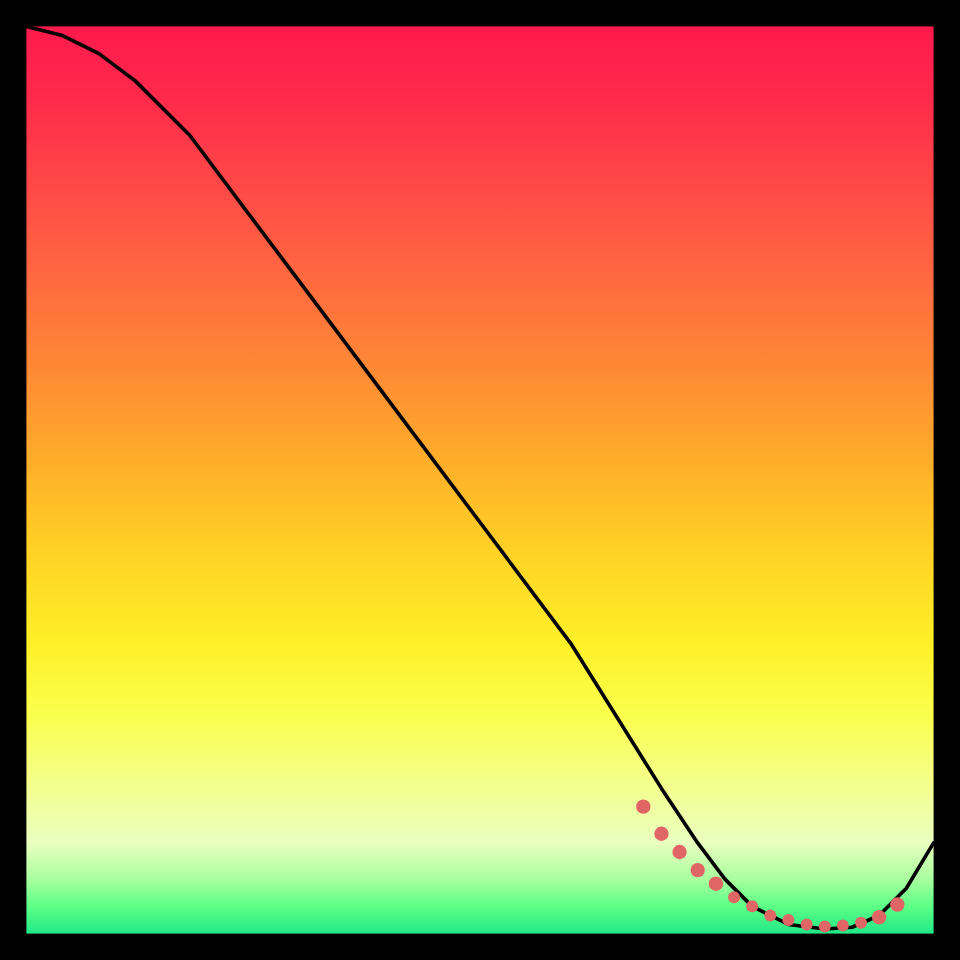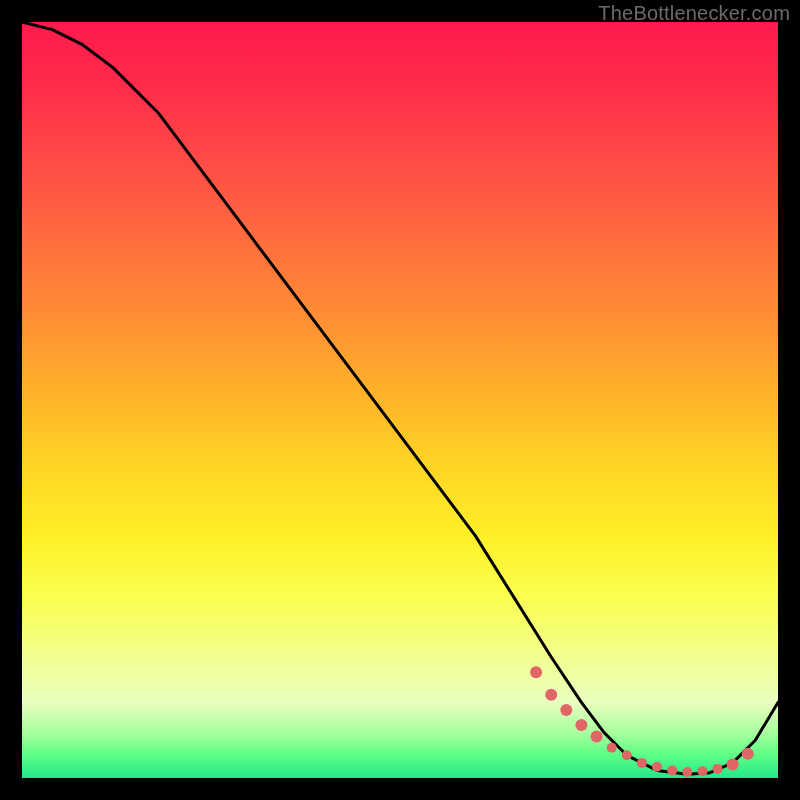--- a/index.html
+++ b/index.html
@@ -57,21 +57,20 @@
     font-size: 20px;
     letter-spacing: 0.2px;
     font-weight: 500;
     user-select: none;
   }
 </style>
 </head>
 <body>
 
 <div class="stage">
-  <div class="watermark">TheBottlenecker.com</div>
 
   <div class="plot">
     <svg viewBox="0 0 756 756">
       <g id="curve-layer">
           <path d="M0.0 0.0 L30.2 7.6 L60.5 22.7 L90.7 45.4 L136.1 90.7 L226.8 211.7 L340.2 362.9 L453.6 514.1 L529.2 635.0 L559.4 680.4 L582.1 710.6 L604.8 733.3 L635.0 748.4 L665.3 752.2 L688.0 750.7 L710.6 740.9 L733.3 718.2 L756.0 680.4" fill="none" stroke="#000" stroke-width="3" stroke-linejoin="round" stroke-linecap="round"></path>
         </g>
       <g id="marker-layer">
           <circle cx="514.1" cy="650.2" r="6" fill="#e06666"></circle>
           <circle cx="529.2" cy="672.8" r="6" fill="#e06666"></circle>
           <circle cx="544.3" cy="688.0" r="6" fill="#e06666"></circle>

